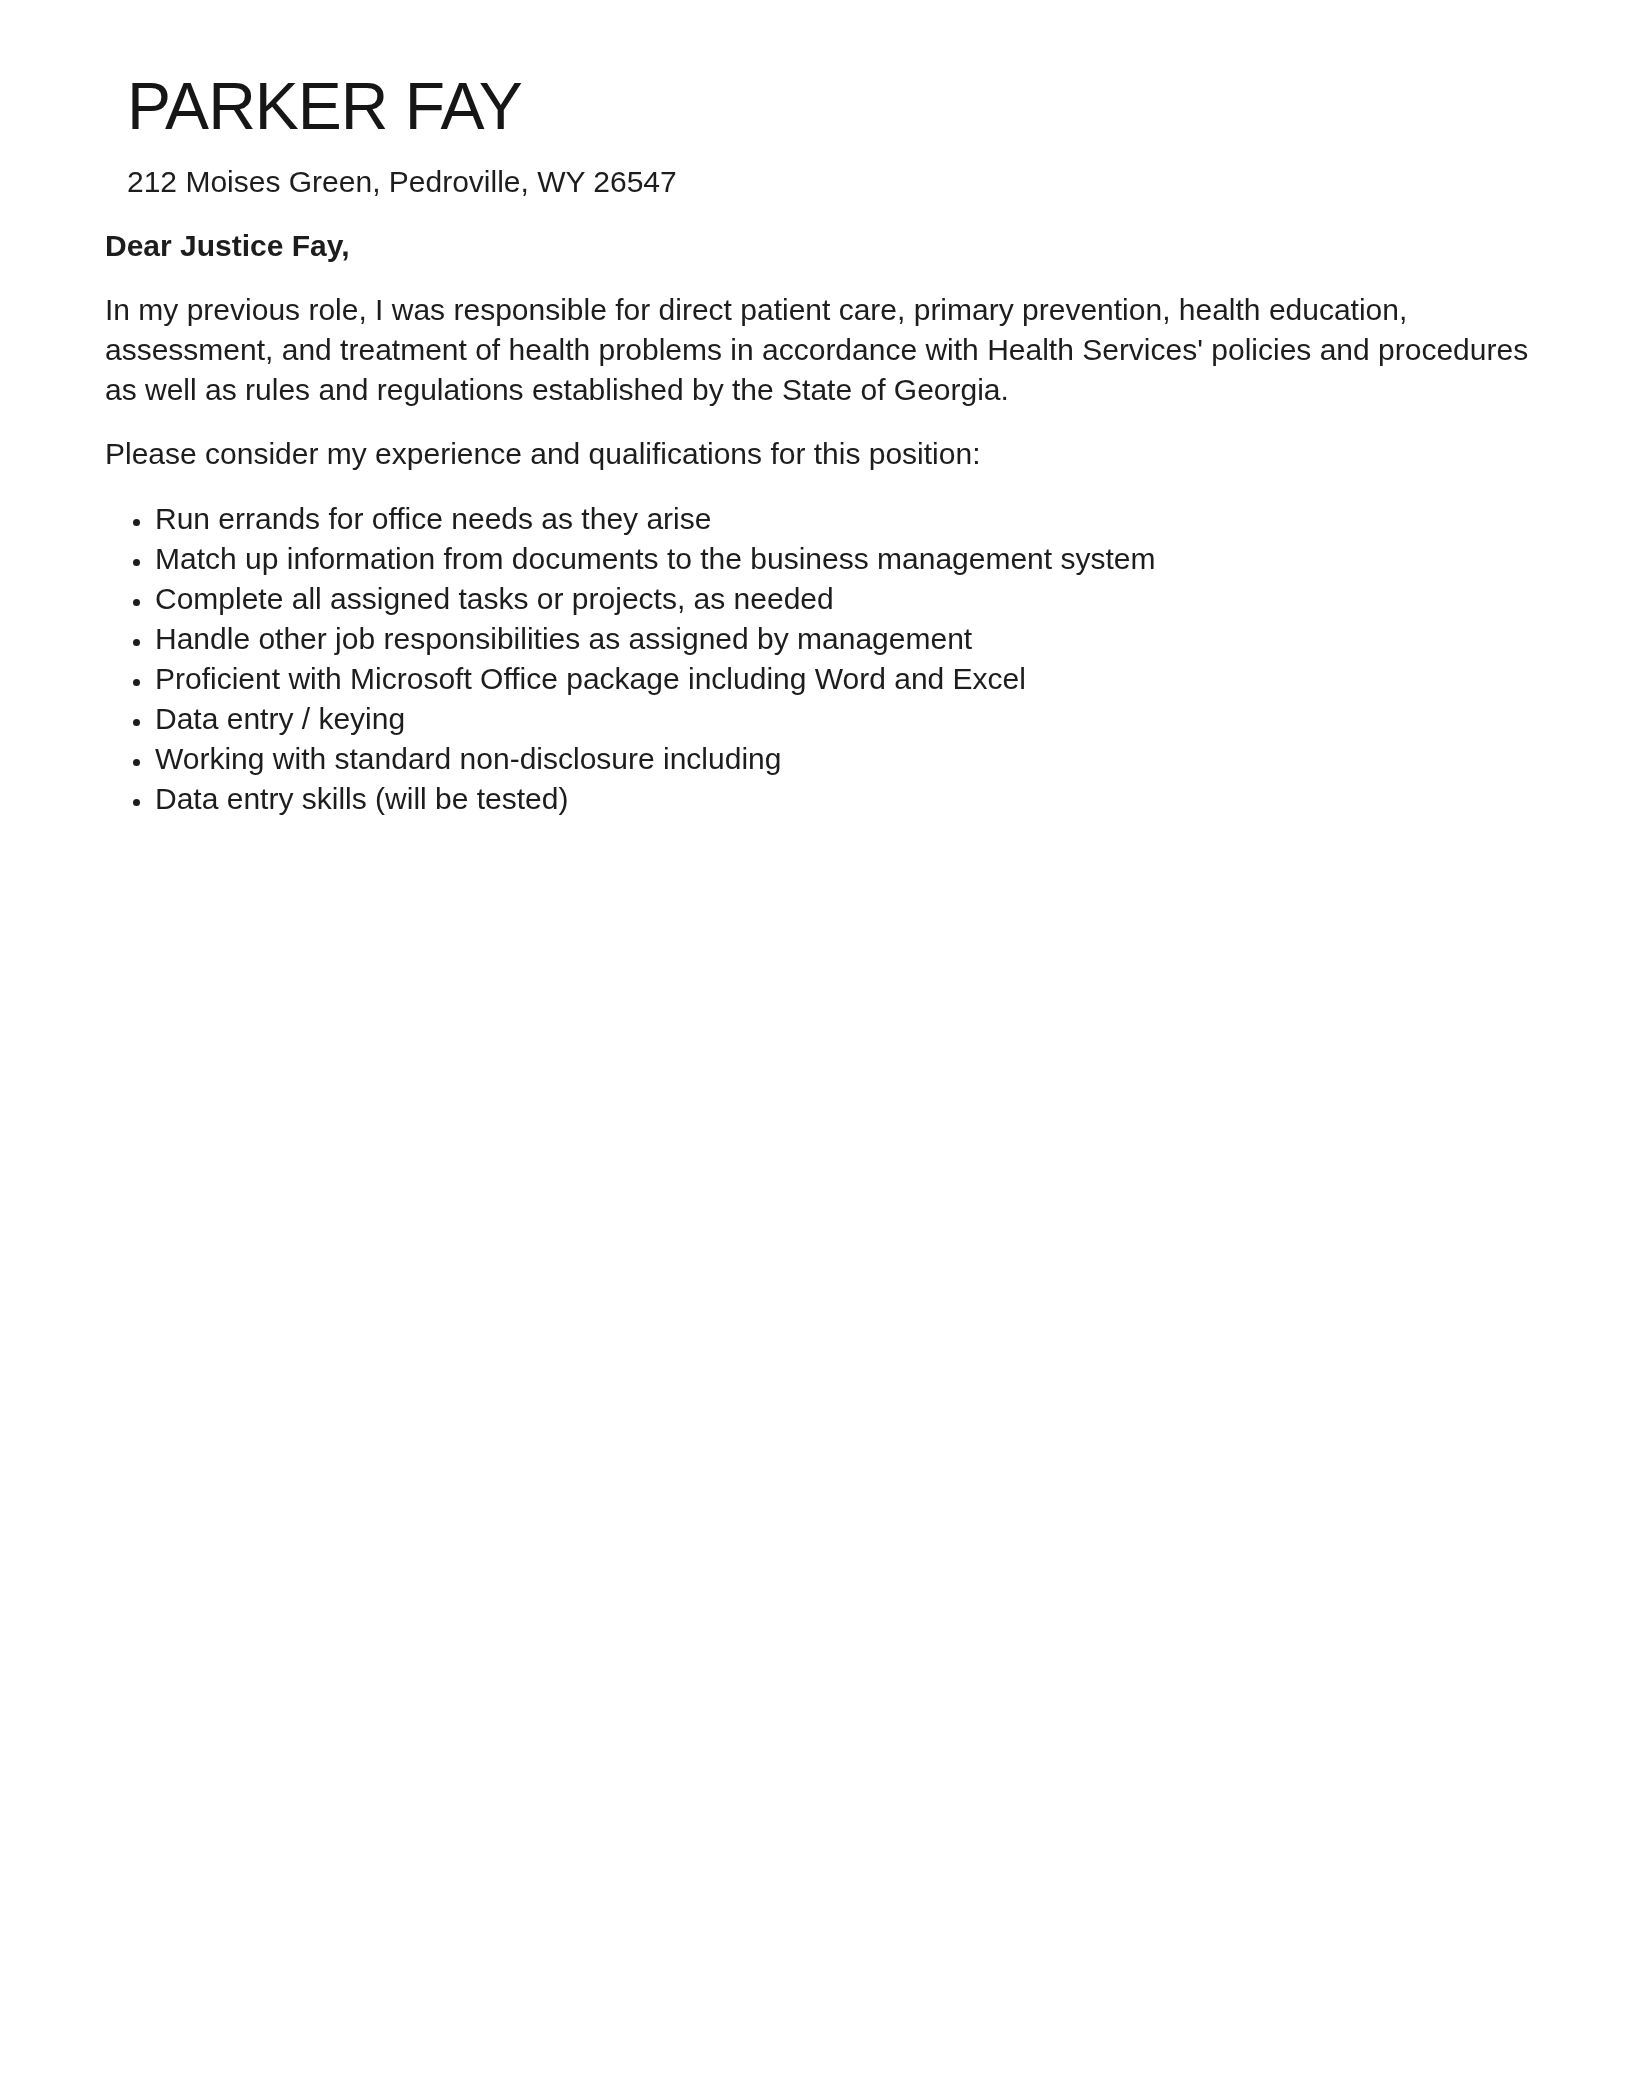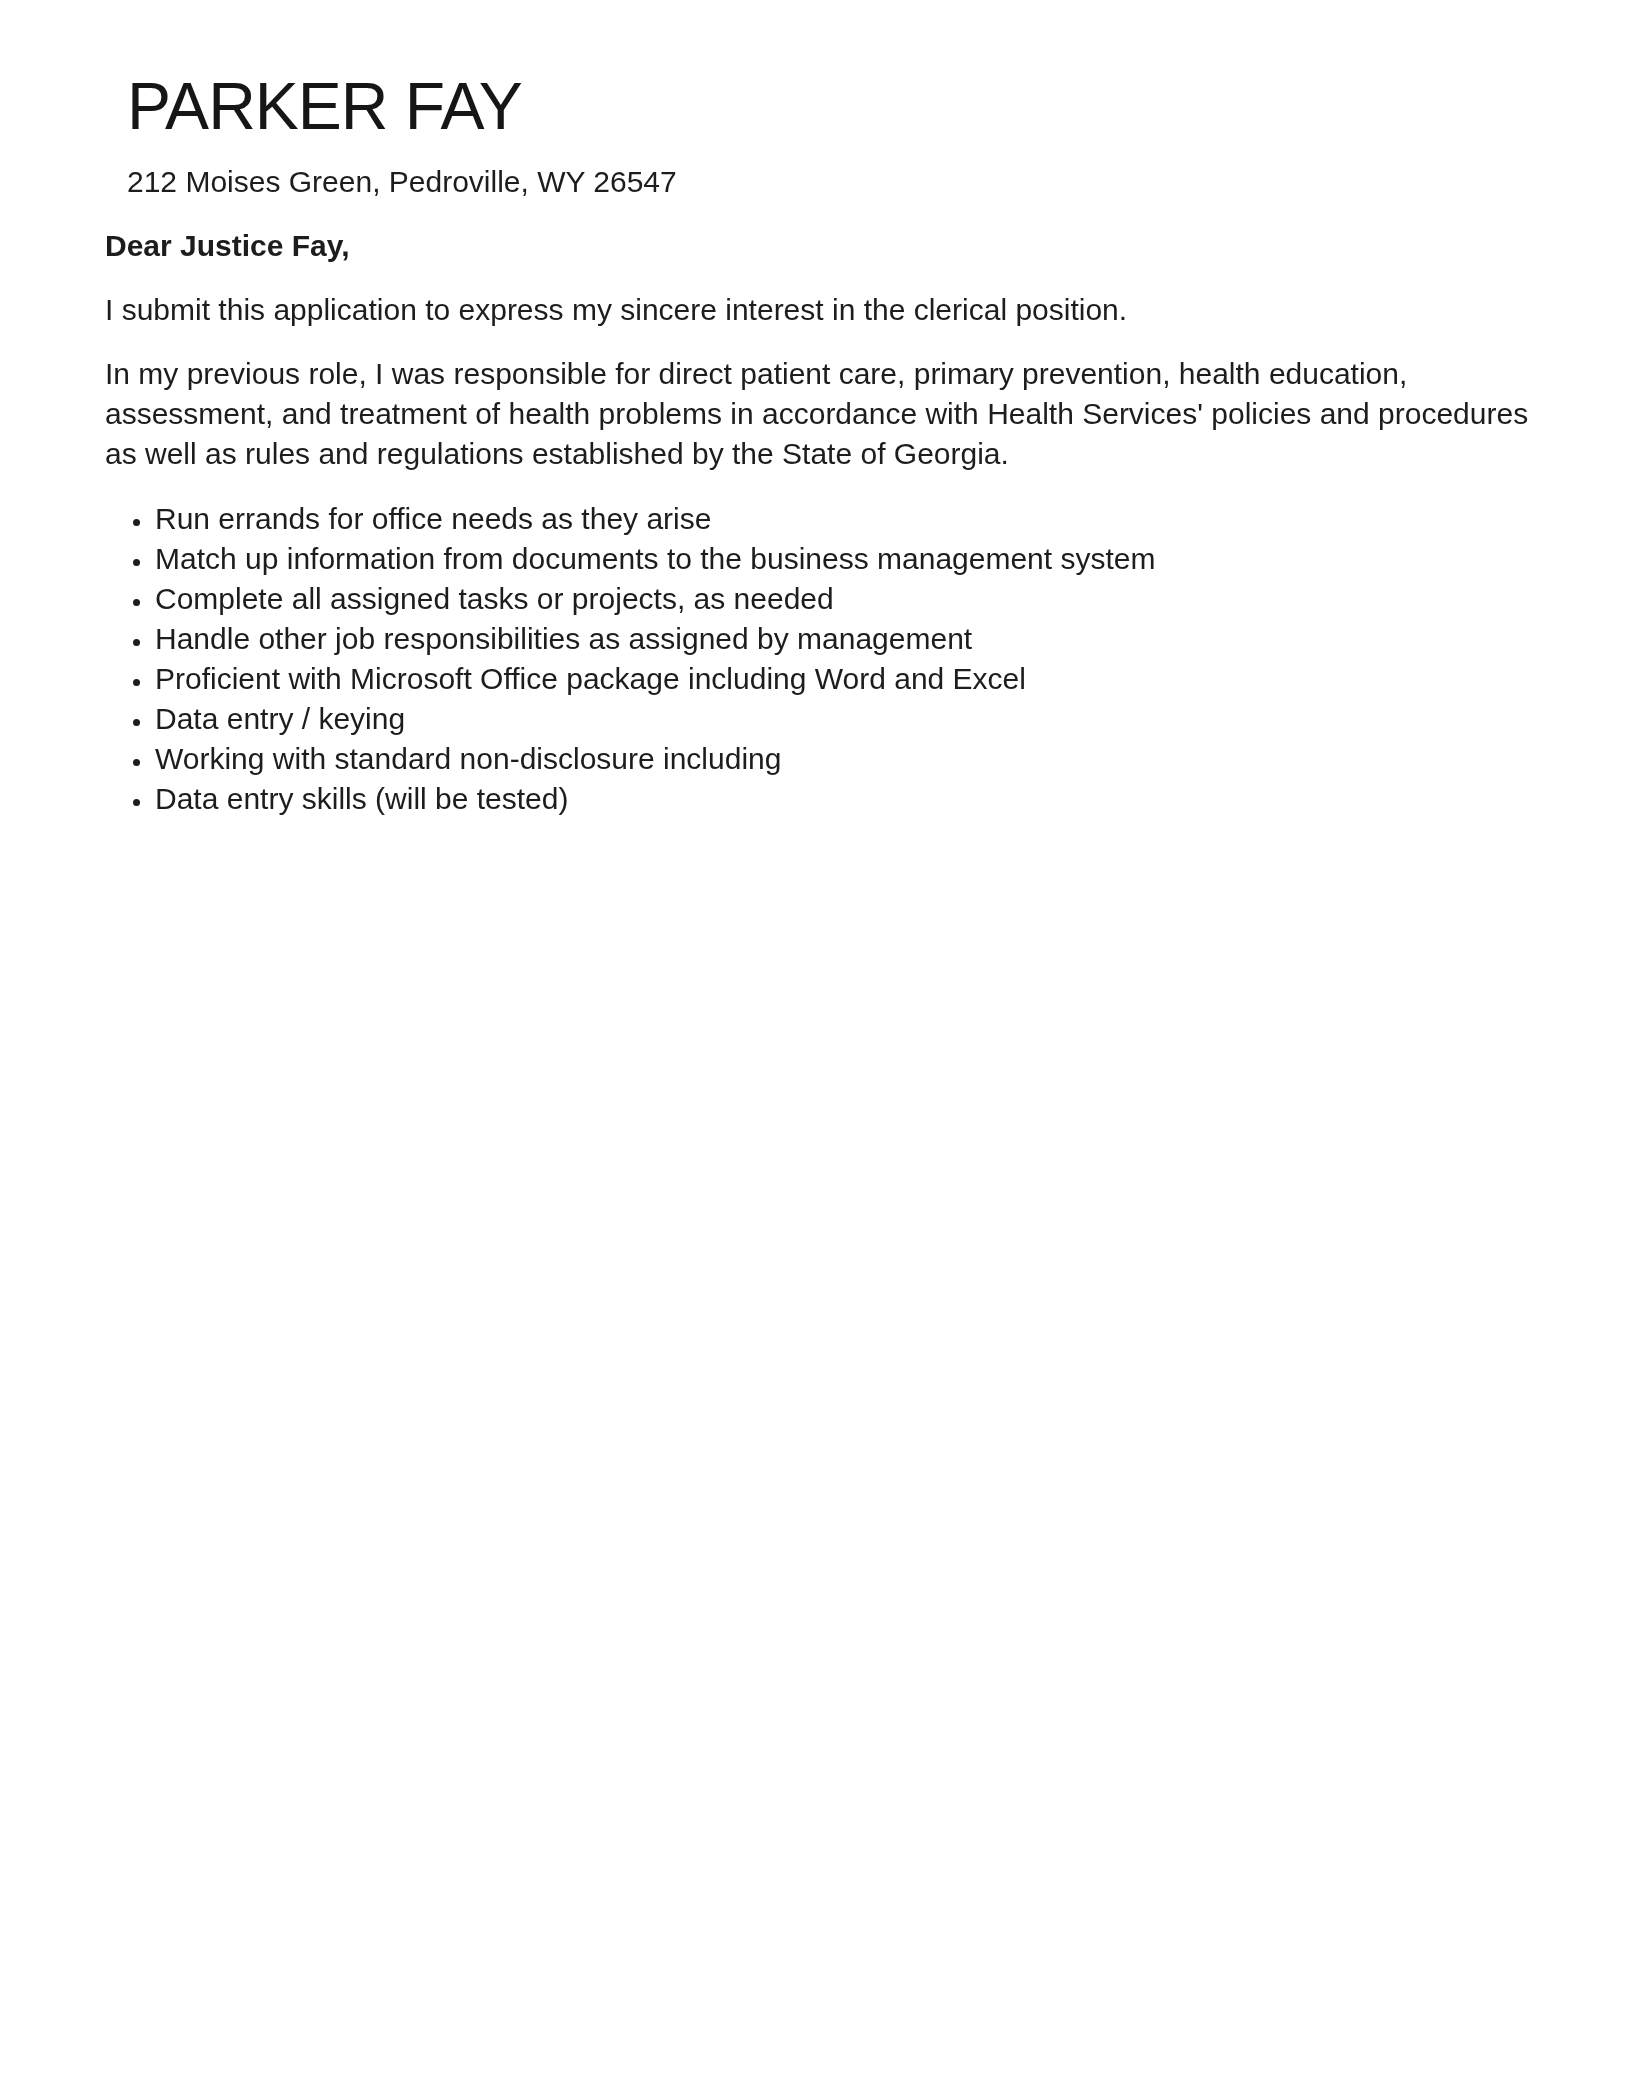--- a/index.html
+++ b/index.html
@@ -57,24 +57,24 @@
 
   <header class="header">
     <h1 class="applicant-name">PARKER FAY</h1>
     <div class="applicant-address">212 Moises Green, Pedroville, WY 26547</div>
   </header>
 
   <main class="content">
 
     <p class="salutation bold">Dear Justice Fay,</p>
 
-    <p>I submit this application to express my sincere interest in the clerical position.</p>
 
     <p>In my previous role, I was responsible for direct patient care, primary prevention, health education, assessment, and treatment of health problems in accordance with Health Services' policies and procedures as well as rules and regulations established by the State of Georgia.</p>
 
+    <p>Please consider my experience and qualifications for this position:</p>
 
     <ul class="qualifications">
       <li>Run errands for office needs as they arise</li>
       <li>Match up information from documents to the business management system</li>
       <li>Complete all assigned tasks or projects, as needed</li>
       <li>Handle other job responsibilities as assigned by management</li>
       <li>Proficient with Microsoft Office package including Word and Excel</li>
       <li>Data entry / keying</li>
       <li>Working with standard non-disclosure including</li>
       <li>Data entry skills (will be tested)</li>

